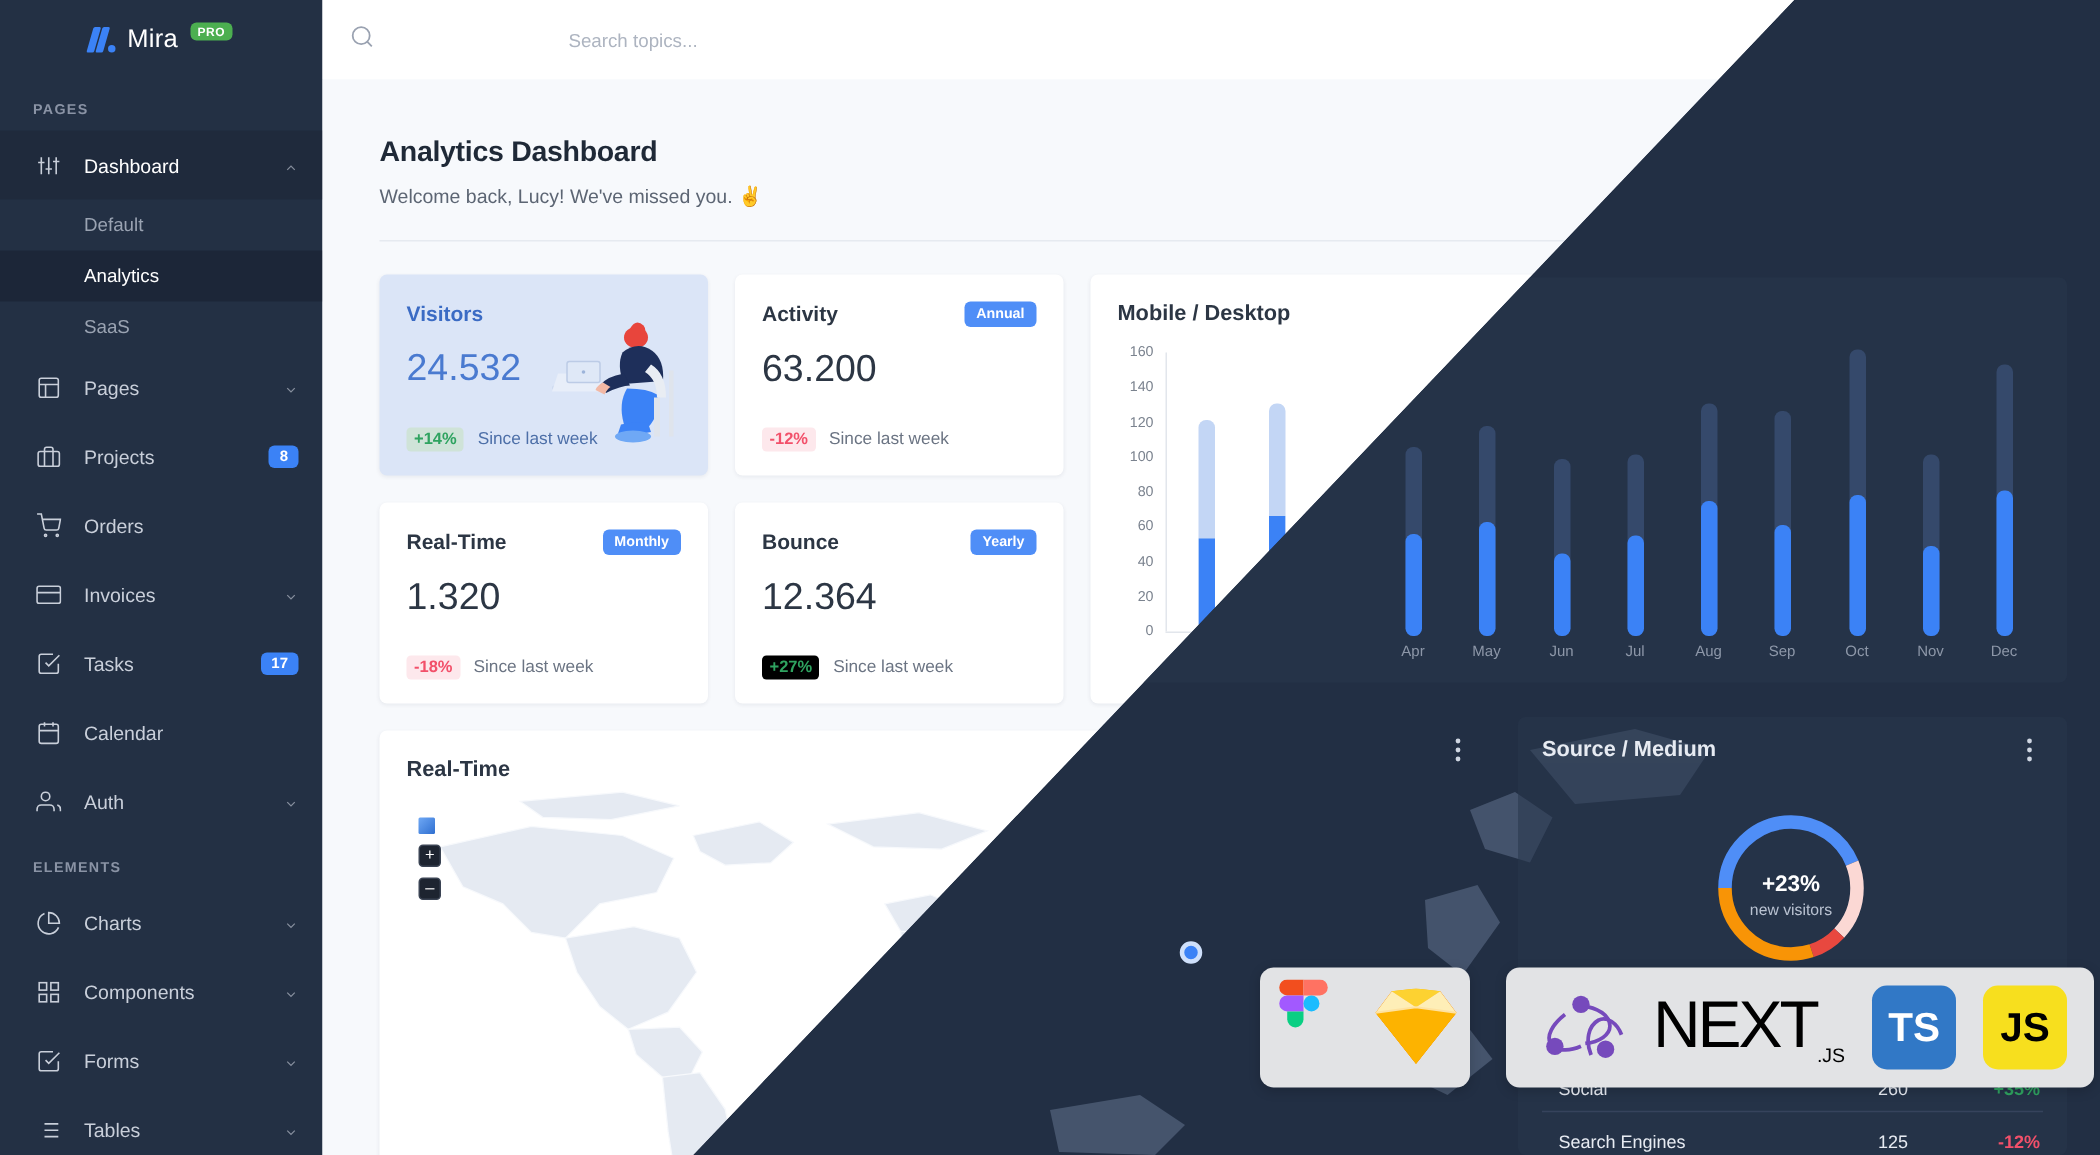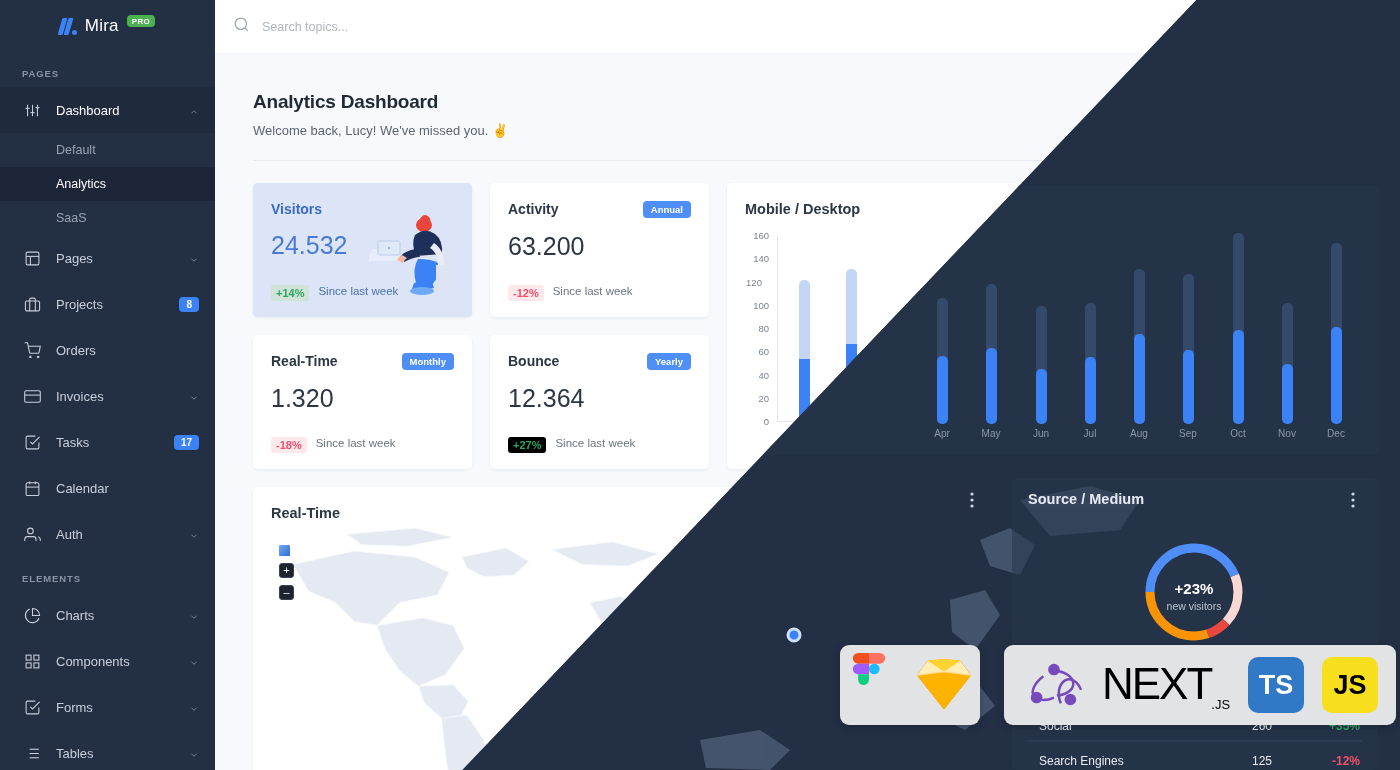--- a/index.html
+++ b/index.html
@@ -66,21 +66,21 @@
 
   
   .topbar {
     position: absolute; left: 215px; top: 0; width: 1185px; height: 53px;
     background: #fff; display: flex; align-items: center; padding: 0 18px;
   }
   .search-wrap { display: flex; align-items: center; gap: 12px; flex: 1; }
   .search-ic svg { width: 17px; height: 17px; stroke: #9aa2b1; fill: none; stroke-width: 1.7; }
   .search-input {
     border: none; outline: none; font-size: 12.5px; color: #4b5563;
-    font-family: "Liberation Sans", sans-serif; background: transparent; width: 320px;
+    font-family: "Liberation Sans", sans-serif; background: transparent; width: 320px; text-align: center;
   }
   .search-input::placeholder { color: #adb4c0; }
   .topbar-right { display: flex; align-items: center; gap: 22px; }
   .tb-ic { position: relative; cursor: pointer; }
   .tb-ic svg { width: 19px; height: 19px; stroke: #5a6474; fill: none; stroke-width: 1.6; }
   .tb-badge {
     position: absolute; top: -7px; right: -8px; background: #3b82f6; color: #fff;
     font-size: 9px; font-weight: 700; width: 16px; height: 16px; border-radius: 50%;
     display: flex; align-items: center; justify-content: center;
   }
@@ -118,21 +118,21 @@
   .stat-card.accent { background: #dbe5f7; }
   .stat-top { display: flex; align-items: flex-start; }
   .stat-title { font-size: 14px; font-weight: 700; color: #2c3644; }
   .stat-card.accent .stat-title { color: #3b6bc4; }
   .stat-chip {
     margin-left: auto; background: #4f8ef7; color: #fff; font-size: 9.5px;
     font-weight: 700; border-radius: 4px; padding: 3px 8px;
   }
   .stat-value { font-size: 25px; color: #2c3644; margin-top: 14px; font-weight: 400; }
   .stat-card.accent .stat-value { color: #4a7ad0; }
-  .stat-foot { position: absolute; bottom: 16px; left: 18px; display: flex; gap: 9px; }
+  .stat-foot { position: absolute; bottom: 16px; left: 18px; display: flex; align-items: center; gap: 9px; }
   .delta { font-size: 11px; font-weight: 700; padding: 2px 5px; border-radius: 3px; }
   .delta.up { color: #2fa360; background: #000000; }
   .delta.down { color: #f2506a; background: #fde8ec; }
   .stat-card.accent .delta.up { background: #cfe3d8; }
   .since { font-size: 11.5px; color: #6b7483; }
   .stat-card.accent .since { color: #4d6fa8; }
   .illus { position: absolute; right: 6px; bottom: 8px; width: 104px; height: 104px; }
 
   
   .chart-card { flex: 1; height: 286px; padding: 18px 18px 8px; position: relative; }
@@ -538,21 +538,21 @@
             </span>
         </div>
         <div class="plot">
           <div class="y-axis" id="y-axis">
               <div class="y-tick" style="top: 186px;">0</div>
               <div class="y-tick" style="top: 162.75px;">20</div>
               <div class="y-tick" style="top: 139.5px;">40</div>
               <div class="y-tick" style="top: 116.25px;">60</div>
               <div class="y-tick" style="top: 93px;">80</div>
               <div class="y-tick" style="top: 69.75px;">100</div>
-              <div class="y-tick" style="top: 46.5px; text-align: center;">120</div>
+              <div class="y-tick" style="top: 46.5px;">120</div>
               <div class="y-tick" style="top: 23.25px;">140</div>
               <div class="y-tick" style="top: 0px;">160</div>
             </div>
           <div class="axis-line"></div>
           <div class="axis-base"></div>
           <div class="bars" id="bars">
               <div class="bar-col">
                 <div class="bar" style="height: 140.662px;">
                   <div class="lower" style="height: 61.6125px;"></div>
                 </div>

